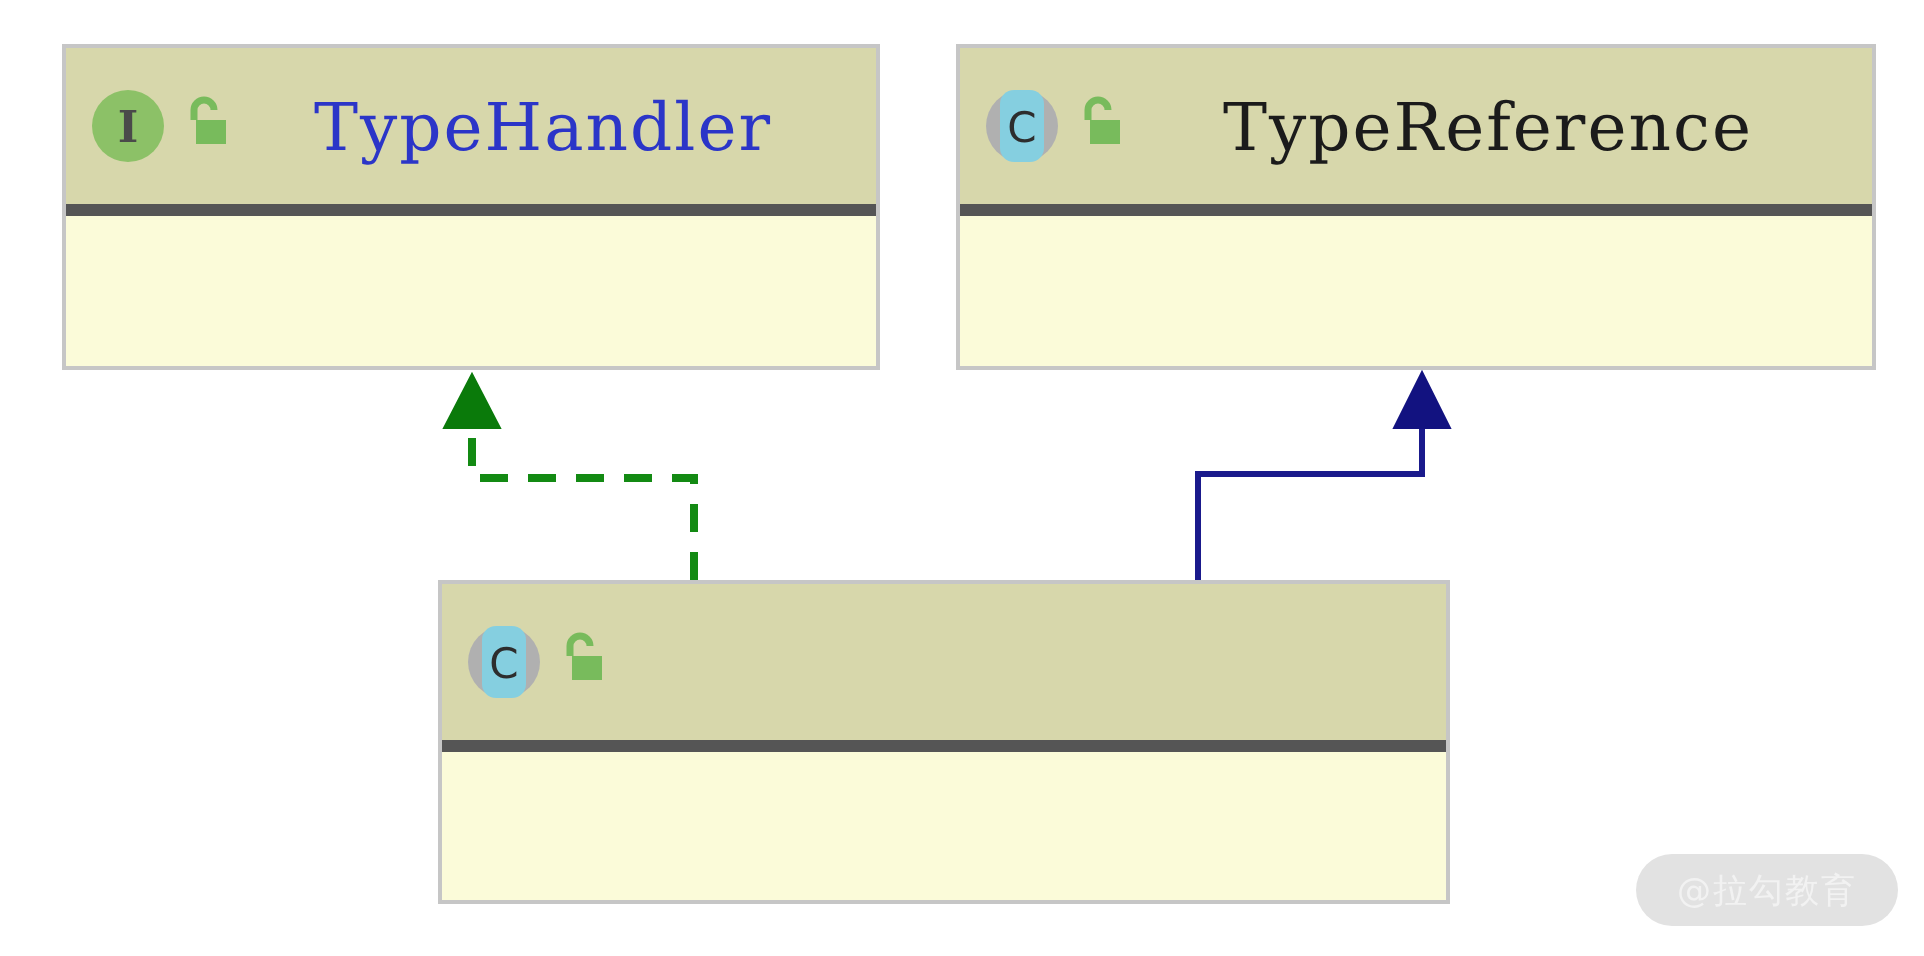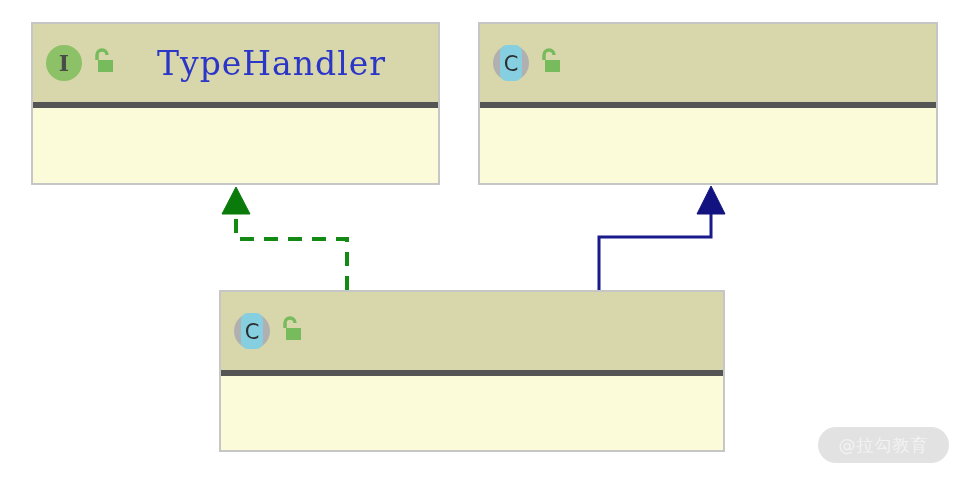--- a/index.html
+++ b/index.html
@@ -135,20 +135,21 @@
         </svg>
       </span>
 
       <span class="lock-icon">
         <svg width="30" height="32" viewBox="0 0 30 32">
           <path d="M 10 13 L 10 8 A 5 5 0 0 1 20 8" fill="none" stroke="#78bb5c" stroke-width="3.5"></path>
           <rect x="11" y="13" width="15" height="12" fill="#78bb5c"></rect>
         </svg>
       </span>
 
+      <span class="node-title title-dark">TypeReference</span>
     </div>
     <div class="uml-body"></div>
   </div>
 
   <div class="uml-node" id="node-base-type-handler" style="left:219px; top:290px; width:506px; height:162px;">
     <div class="uml-header">
 
       <span class="node-icon">
         <svg width="42" height="42" viewBox="0 0 42 42">
           <circle cx="21" cy="21" r="18" fill="#b0b0b0"></circle>

